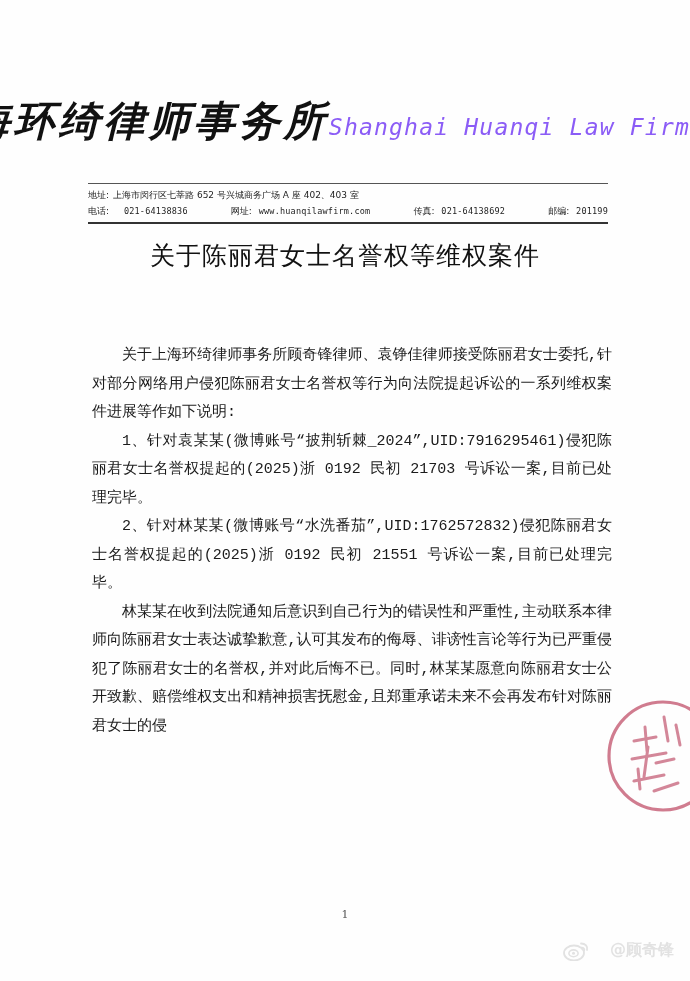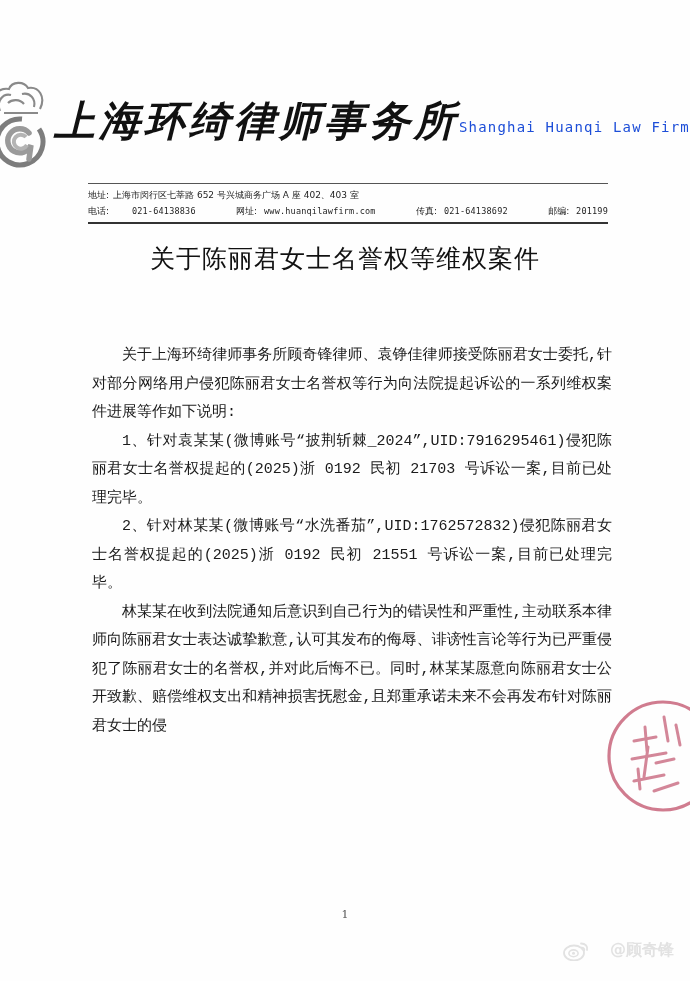--- a/index.html
+++ b/index.html
@@ -74,24 +74,25 @@
     font-weight: 700;
     letter-spacing: 4px;
     color: #111;
     line-height: 1.15;
     font-style: italic;
     white-space: nowrap;
   }
   .firm-en {
     margin-top: 10px;
     font-family: "DejaVu Sans Mono", "Liberation Mono", monospace;
-    font-size: 14px;
+    font-size: 23px;
     letter-spacing: 1.2px;
-    color: #1d4ed8;
+    color: #8b5cf6;
     white-space: nowrap;
+    font-style: italic;
   }
 
   
   .contact-block {
     position: absolute;
     left: 88px;
     right: 82px;
     top: 183px;
   }
   .rule-top {
@@ -125,21 +126,21 @@
     position: absolute;
     left: 60px;
     right: 60px;
     top: 238px;
     text-align: center;
     font-size: 25px;
     font-weight: 400;
     letter-spacing: 1px;
     line-height: 40px;
     color: #111;
-    font-family: Liberation Sans, sans-serif;
+    font-family: Liberation Mono, monospace;
   }
   .doc-title .line2 { display: block; }
 
   
   .body-text {
     position: absolute;
     left: 92px;
     right: 78px;
     top: 342px;
     font-size: 15px;
@@ -226,21 +227,21 @@
     <div class="rule-top"></div>
 
     <div class="contact-row">
       <span class="cn">地址:</span>
       <span class="cn" style="margin-left:4px">上海市闵行区七莘路 652 号兴城商务广场 A 座 402、403 室</span>
     </div>
 
     <div class="contact-row contact-row-2">
       <span>
         <span class="cn">电话:</span>
-        <span class="en" style="margin-left:20px">021-64138836</span>
+        <span class="en" style="margin-left:12px">021-64138836</span>
       </span>
       <span>
         <span class="cn">网址:</span>
         <span class="en" style="margin-left:4px">www.huanqilawfirm.com</span>
       </span>
       <span>
         <span class="cn">传真:</span>
         <span class="en" style="margin-left:4px">021-64138692</span>
       </span>
       <span>

